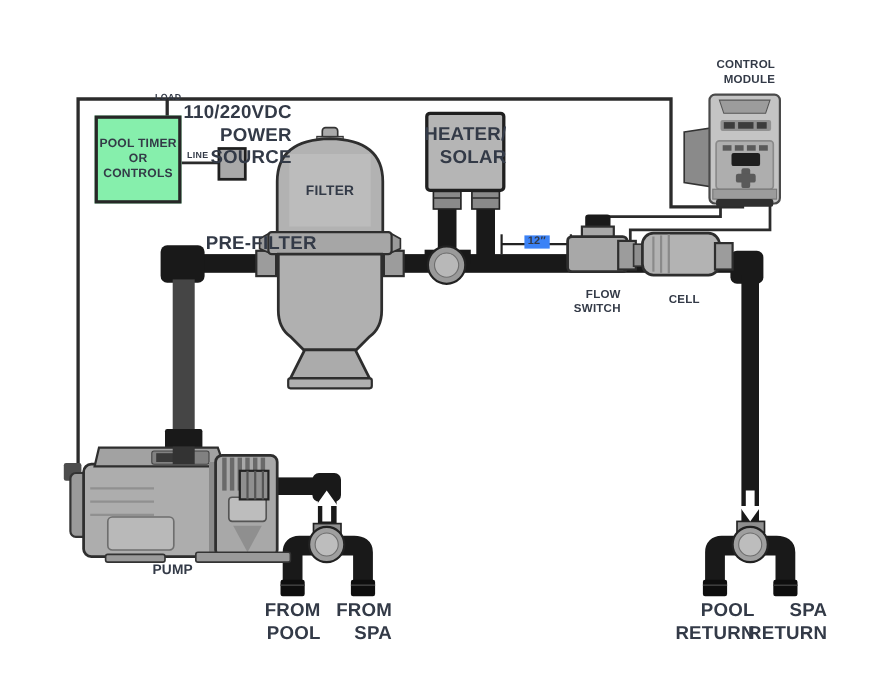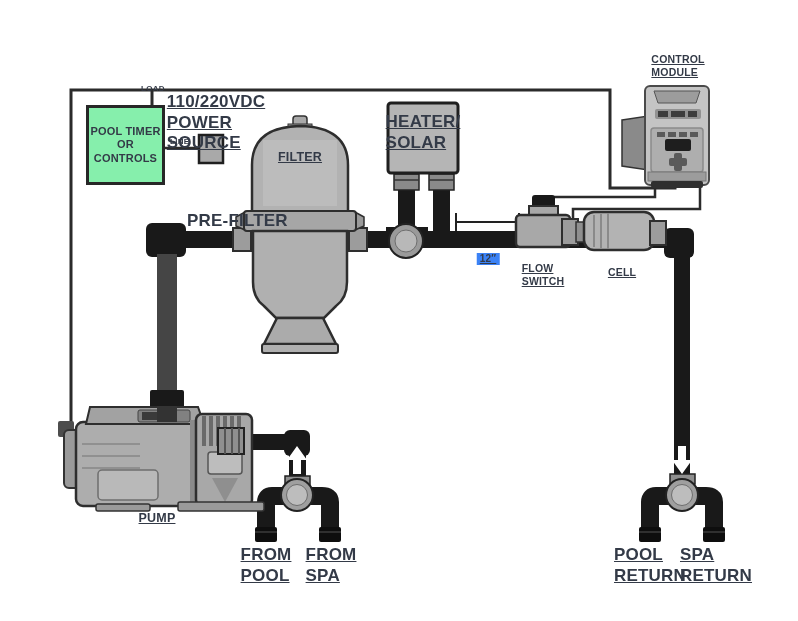--- a/index.html
+++ b/index.html
@@ -5,33 +5,33 @@
   html,body{margin:0;padding:0;background:#fff;}
   .canvas{
     position:relative;width:798px;height:621px;background:#ffffff;
     font-family:"Liberation Sans",sans-serif;overflow:hidden;
   }
   .canvas svg{position:absolute;left:0;top:0;}
   .label{
     position:absolute;font-weight:bold;color:#333a47;
     white-space:pre-line;line-height:1.22;letter-spacing:.2px;
   }
-  .centered{transform:translateX(-50%);text-align:left;text-decoration:underline;}
+  .centered{transform:translateX(-50%);text-align:right;}
   .tiny{font-size:8px;letter-spacing:.3px;}
   .small{font-size:10.5px;}
   .med{font-size:17px;}
   .big{font-size:12.5px;}
   .timer-box{
     position:absolute;left:86px;top:105px;width:79px;height:80px;
     background:#86efac;border:3px solid #272727;box-sizing:border-box;
     display:flex;align-items:center;justify-content:center;
   }
   .timer-box .label{position:static;text-align:center;font-size:11px;}
   .dim-label{
-    background:#3b82f6;padding:0 3px;font-size:10px;margin-top:39px;
+    background:#3b82f6;padding:0 3px;font-size:10px;
   }
 </style>
 </head>
 <body>
 
 <div class="canvas">
 
   <svg width="798" height="621" viewBox="0 0 798 621">
 
     <g>
@@ -195,21 +195,21 @@
 OR
 CONTROLS</div>
   </div>
 
   <div class="label med centered" style="left:216px;top:92px;">110/220VDC
 POWER
 SOURCE</div>
 
   <div class="label med" style="left:143px;top:211px;padding-left:44px;">PRE-FILTER</div>
 
-  <div class="label big centered" style="left:300px;top:150px;">FILTER</div>
+  <div class="label big centered" style="left:300px;top:166px;">FILTER</div>
 
   <div class="label med centered" style="left:423px;top:112px;">HEATER/
 SOLAR</div>
 
   <div class="label dim-label centered" style="left:488px;top:214px;">12″</div>
 
   <div class="label small centered" style="left:543px;top:262px;">FLOW
 SWITCH</div>
 
   <div class="label small centered" style="left:622px;top:266px;">CELL</div>

